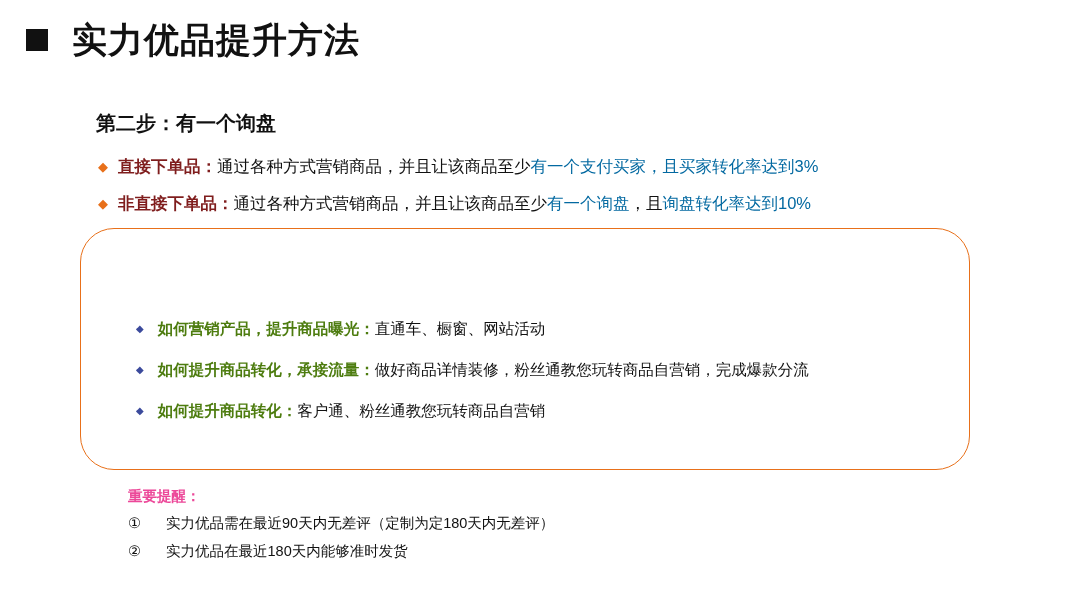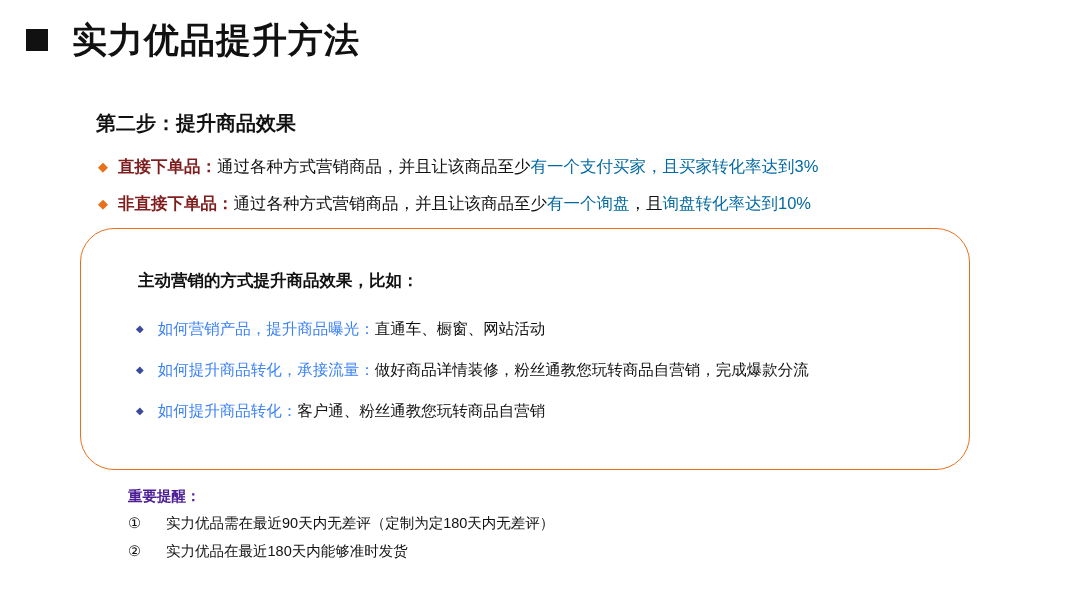--- a/index.html
+++ b/index.html
@@ -107,30 +107,30 @@
   .sub-row.s1 { top: 319px; }
   .sub-row.s2 { top: 360px; }
   .sub-row.s3 { top: 401px; }
   .sub-diamond {
     color: #3b4a9c;
     font-size: 10px;
     margin-right: 14px;
     position: relative;
     top: -2px;
   }
-  .blue-bold { color: #3b82f6; font-weight: normal; }
+  .blue-bold { color: #4d7c0f; font-weight: bold; }
 
   
   .notes-title {
     position: absolute;
     left: 128px;
     top: 487px;
     font-size: 14.5px;
     font-weight: bold;
-    color: #4c1d95;
+    color: #ec4899;
   }
   .note-row {
     position: absolute;
     left: 128px;
     font-size: 14.5px;
     color: #111111;
     display: flex;
     align-items: baseline;
     white-space: nowrap;
   }
@@ -144,35 +144,34 @@
 </head>
 <body>
 
 <div class="slide">
 
   <div class="title-row">
     <div class="title-bullet"></div>
     <div class="title-text">实力优品提升方法</div>
   </div>
 
-  <div class="step-heading">第二步：提升商品效果</div>
+  <div class="step-heading">第二步：有一个询盘</div>
 
   <div class="diamond-row r1">
     <span class="diamond">◆</span>
     <span><span class="orange-bold">直接下单品：</span><span class="black-txt">通过各种方式营销商品，并且让该商品至少</span><span class="orange-plain">有一个支付买家，</span><span class="orange-plain">且买家转化率达到3%</span></span>
   </div>
 
   <div class="diamond-row r2">
     <span class="diamond">◆</span>
     <span><span class="orange-bold">非直接下单品：</span><span class="black-txt">通过各种方式营销商品，并且让该商品至少</span><span class="orange-plain">有一个询盘</span><span class="black-txt">，且</span><span class="orange-plain">询盘转化率达到10%</span></span>
   </div>
 
   <div class="round-box"></div>
 
-  <div class="box-heading">主动营销的方式提升商品效果，比如：</div>
 
   <div class="sub-row s1">
     <span class="sub-diamond">◆</span>
     <span><span class="blue-bold">如何营销产品，提升商品曝光：</span><span class="black-txt">直通车、橱窗、网站活动</span></span>
   </div>
 
   <div class="sub-row s2">
     <span class="sub-diamond">◆</span>
     <span><span class="blue-bold">如何提升商品转化，承接流量：</span><span class="black-txt">做好商品详情装修，粉丝通教您玩转商品自营销，完成爆款分流</span></span>
   </div>

